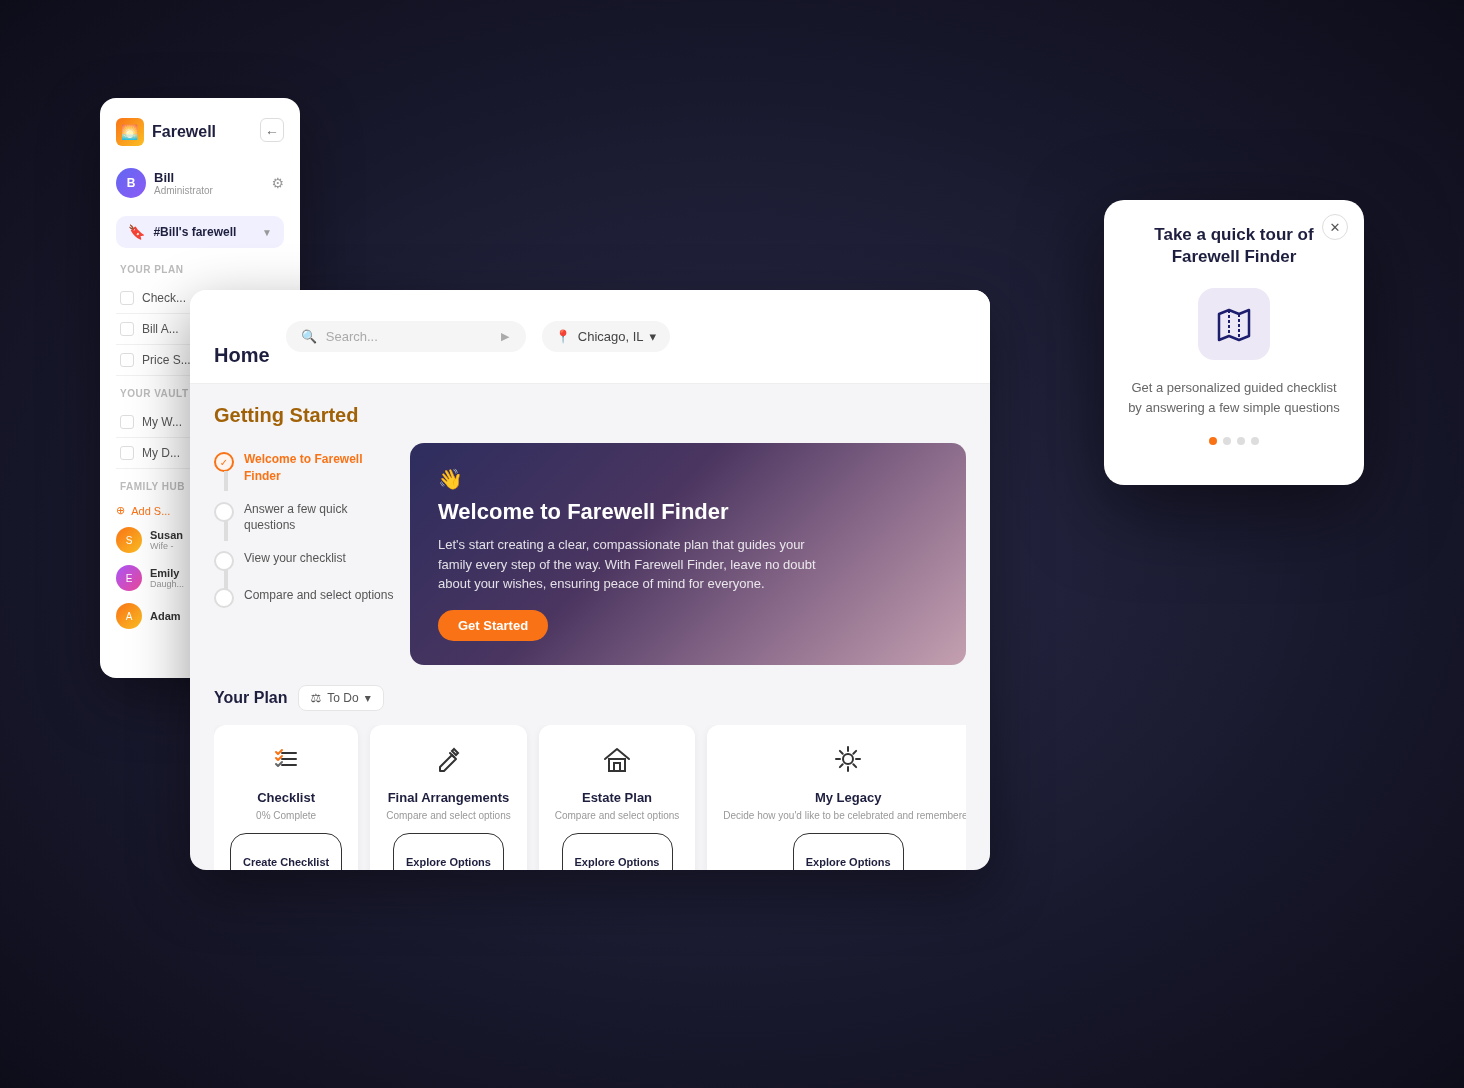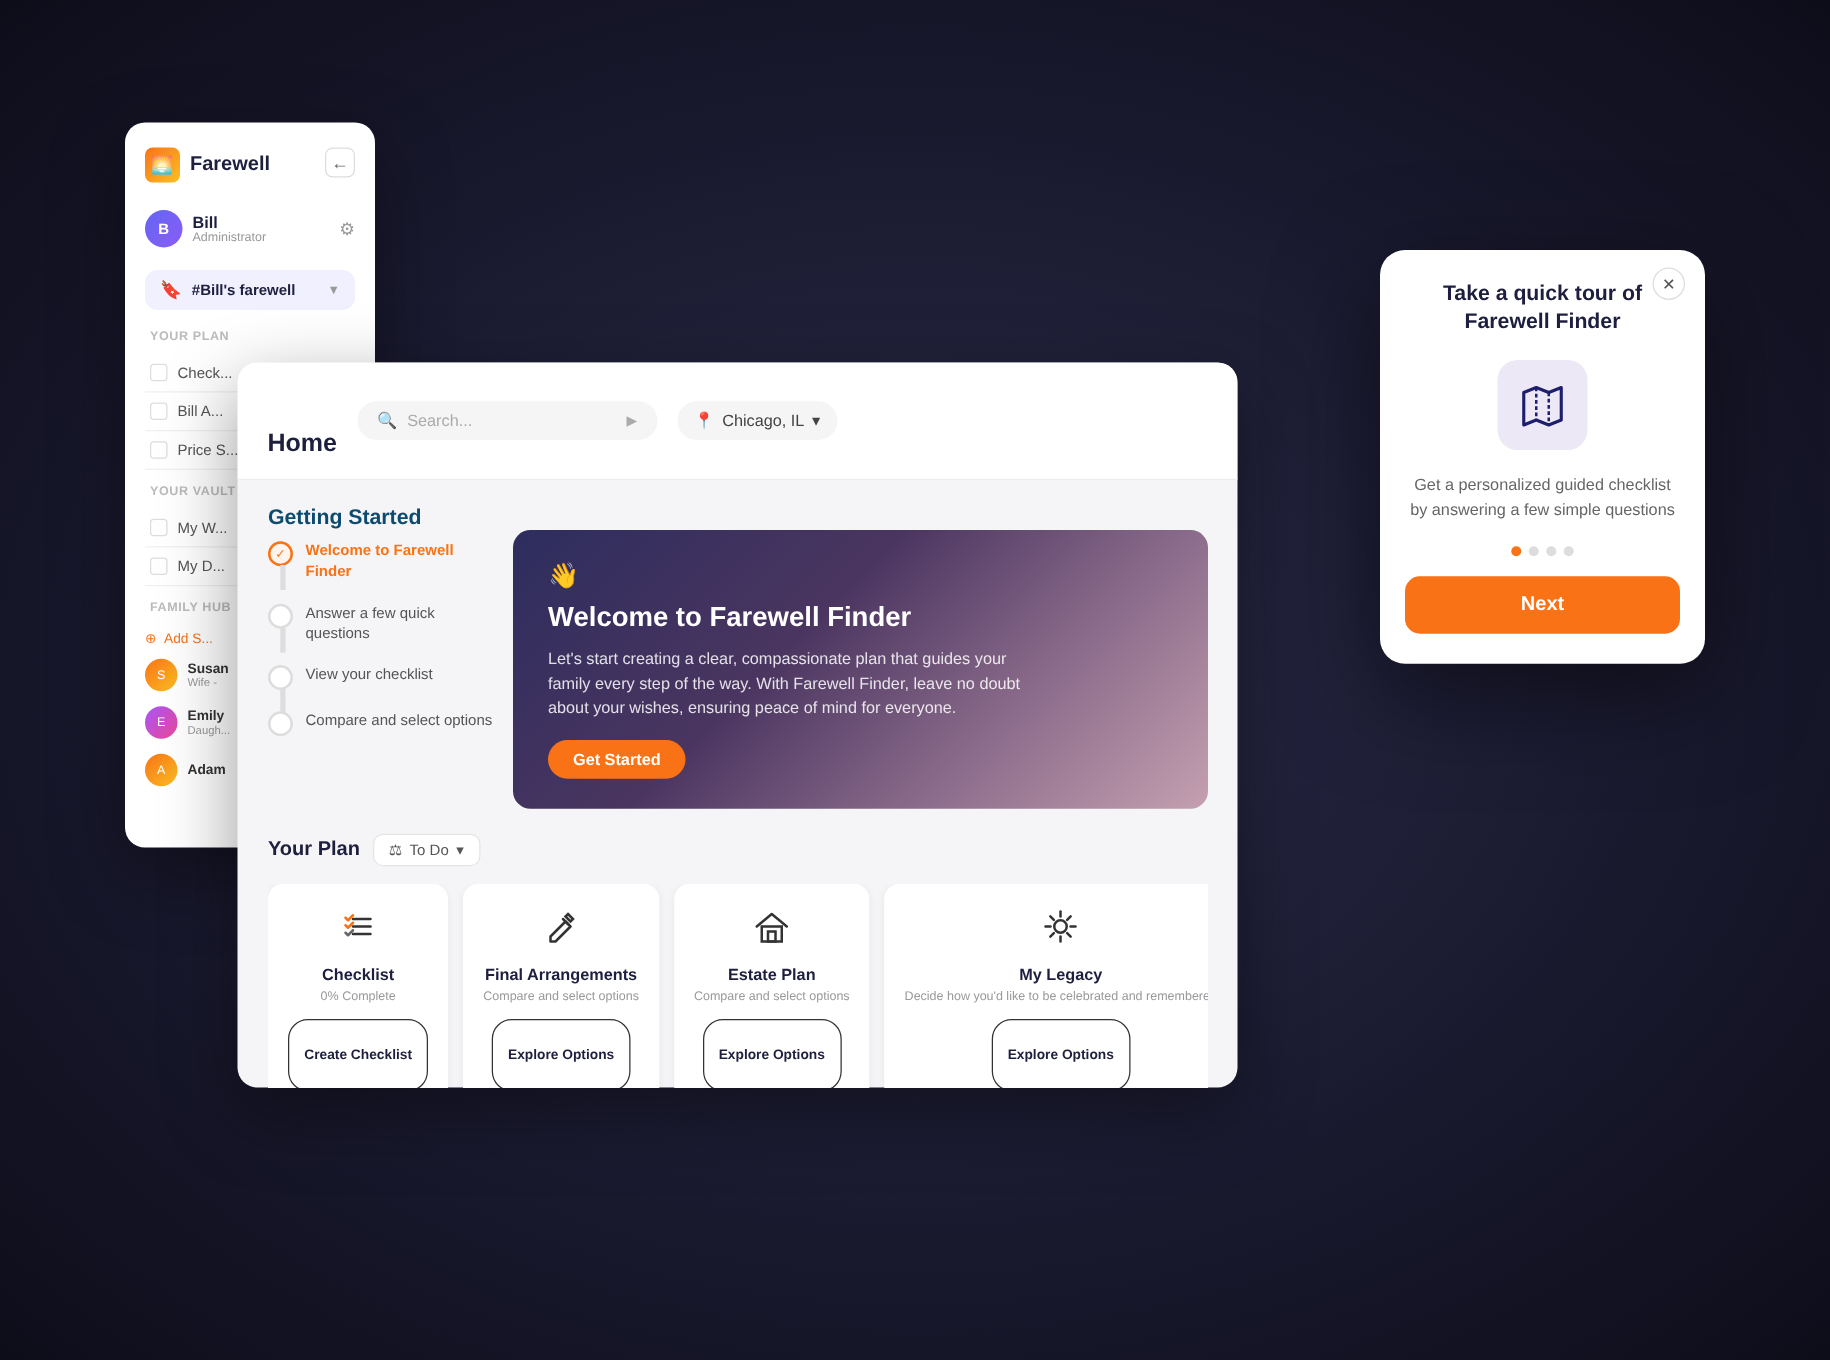--- a/index.html
+++ b/index.html
@@ -308,24 +308,24 @@
       font-size: 13px;
     }
 
     .main-body {
       padding: 20px 24px;
       overflow-y: auto;
       height: calc(100% - 60px);
     }
 
     .getting-started-label {
-      font-size: 17px;
+      font-size: 20px;
       font-weight: 700;
-      color: #0c4a6e;
-      margin-bottom: 0;
+      color: #a16207;
+      margin-bottom: 16px;
     }
 
     .getting-started-row {
       display: flex;
       gap: 16px;
     }
 
     
     .steps-panel {
       width: 180px;
@@ -847,14 +847,13 @@
 
   <div class="tour-modal-desc">Get a personalized guided checklist by answering a few simple questions</div>
 
   <div class="tour-modal-dots">
     <div class="tour-dot active"></div>
     <div class="tour-dot"></div>
     <div class="tour-dot"></div>
     <div class="tour-dot"></div>
   </div>
 
-  <button class="tour-next-btn">Next</button>
 </div>
 
 </body></html>

